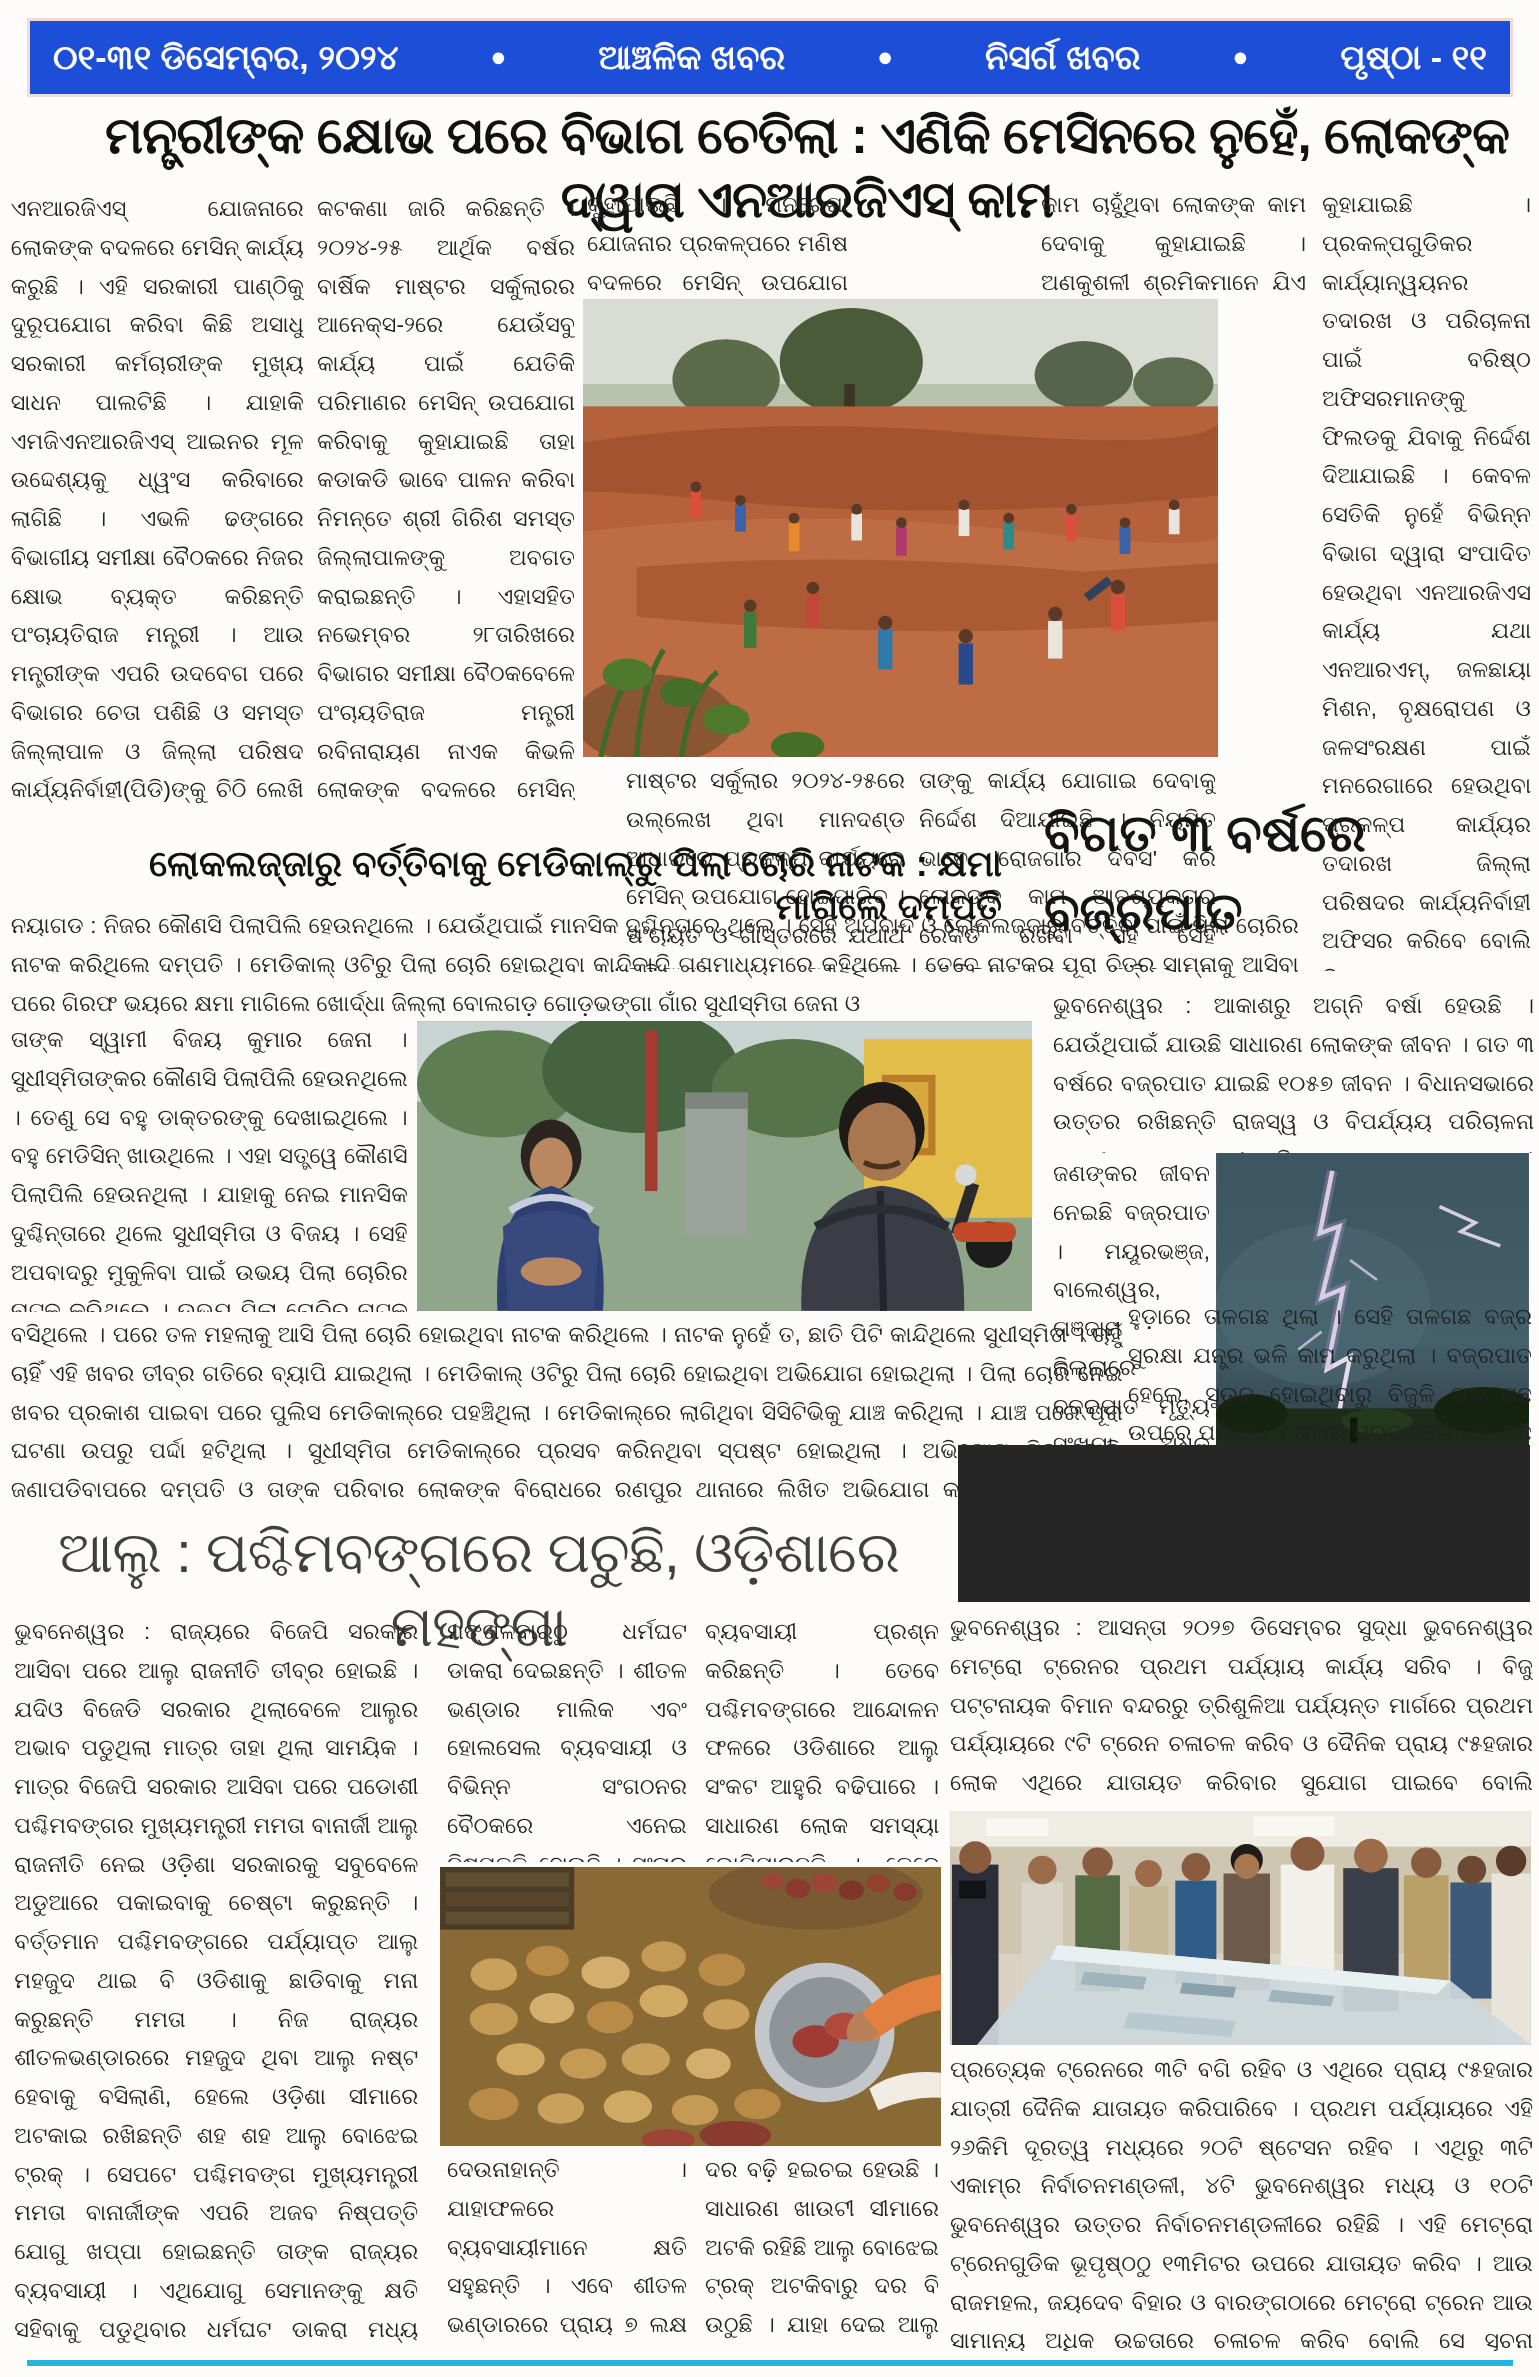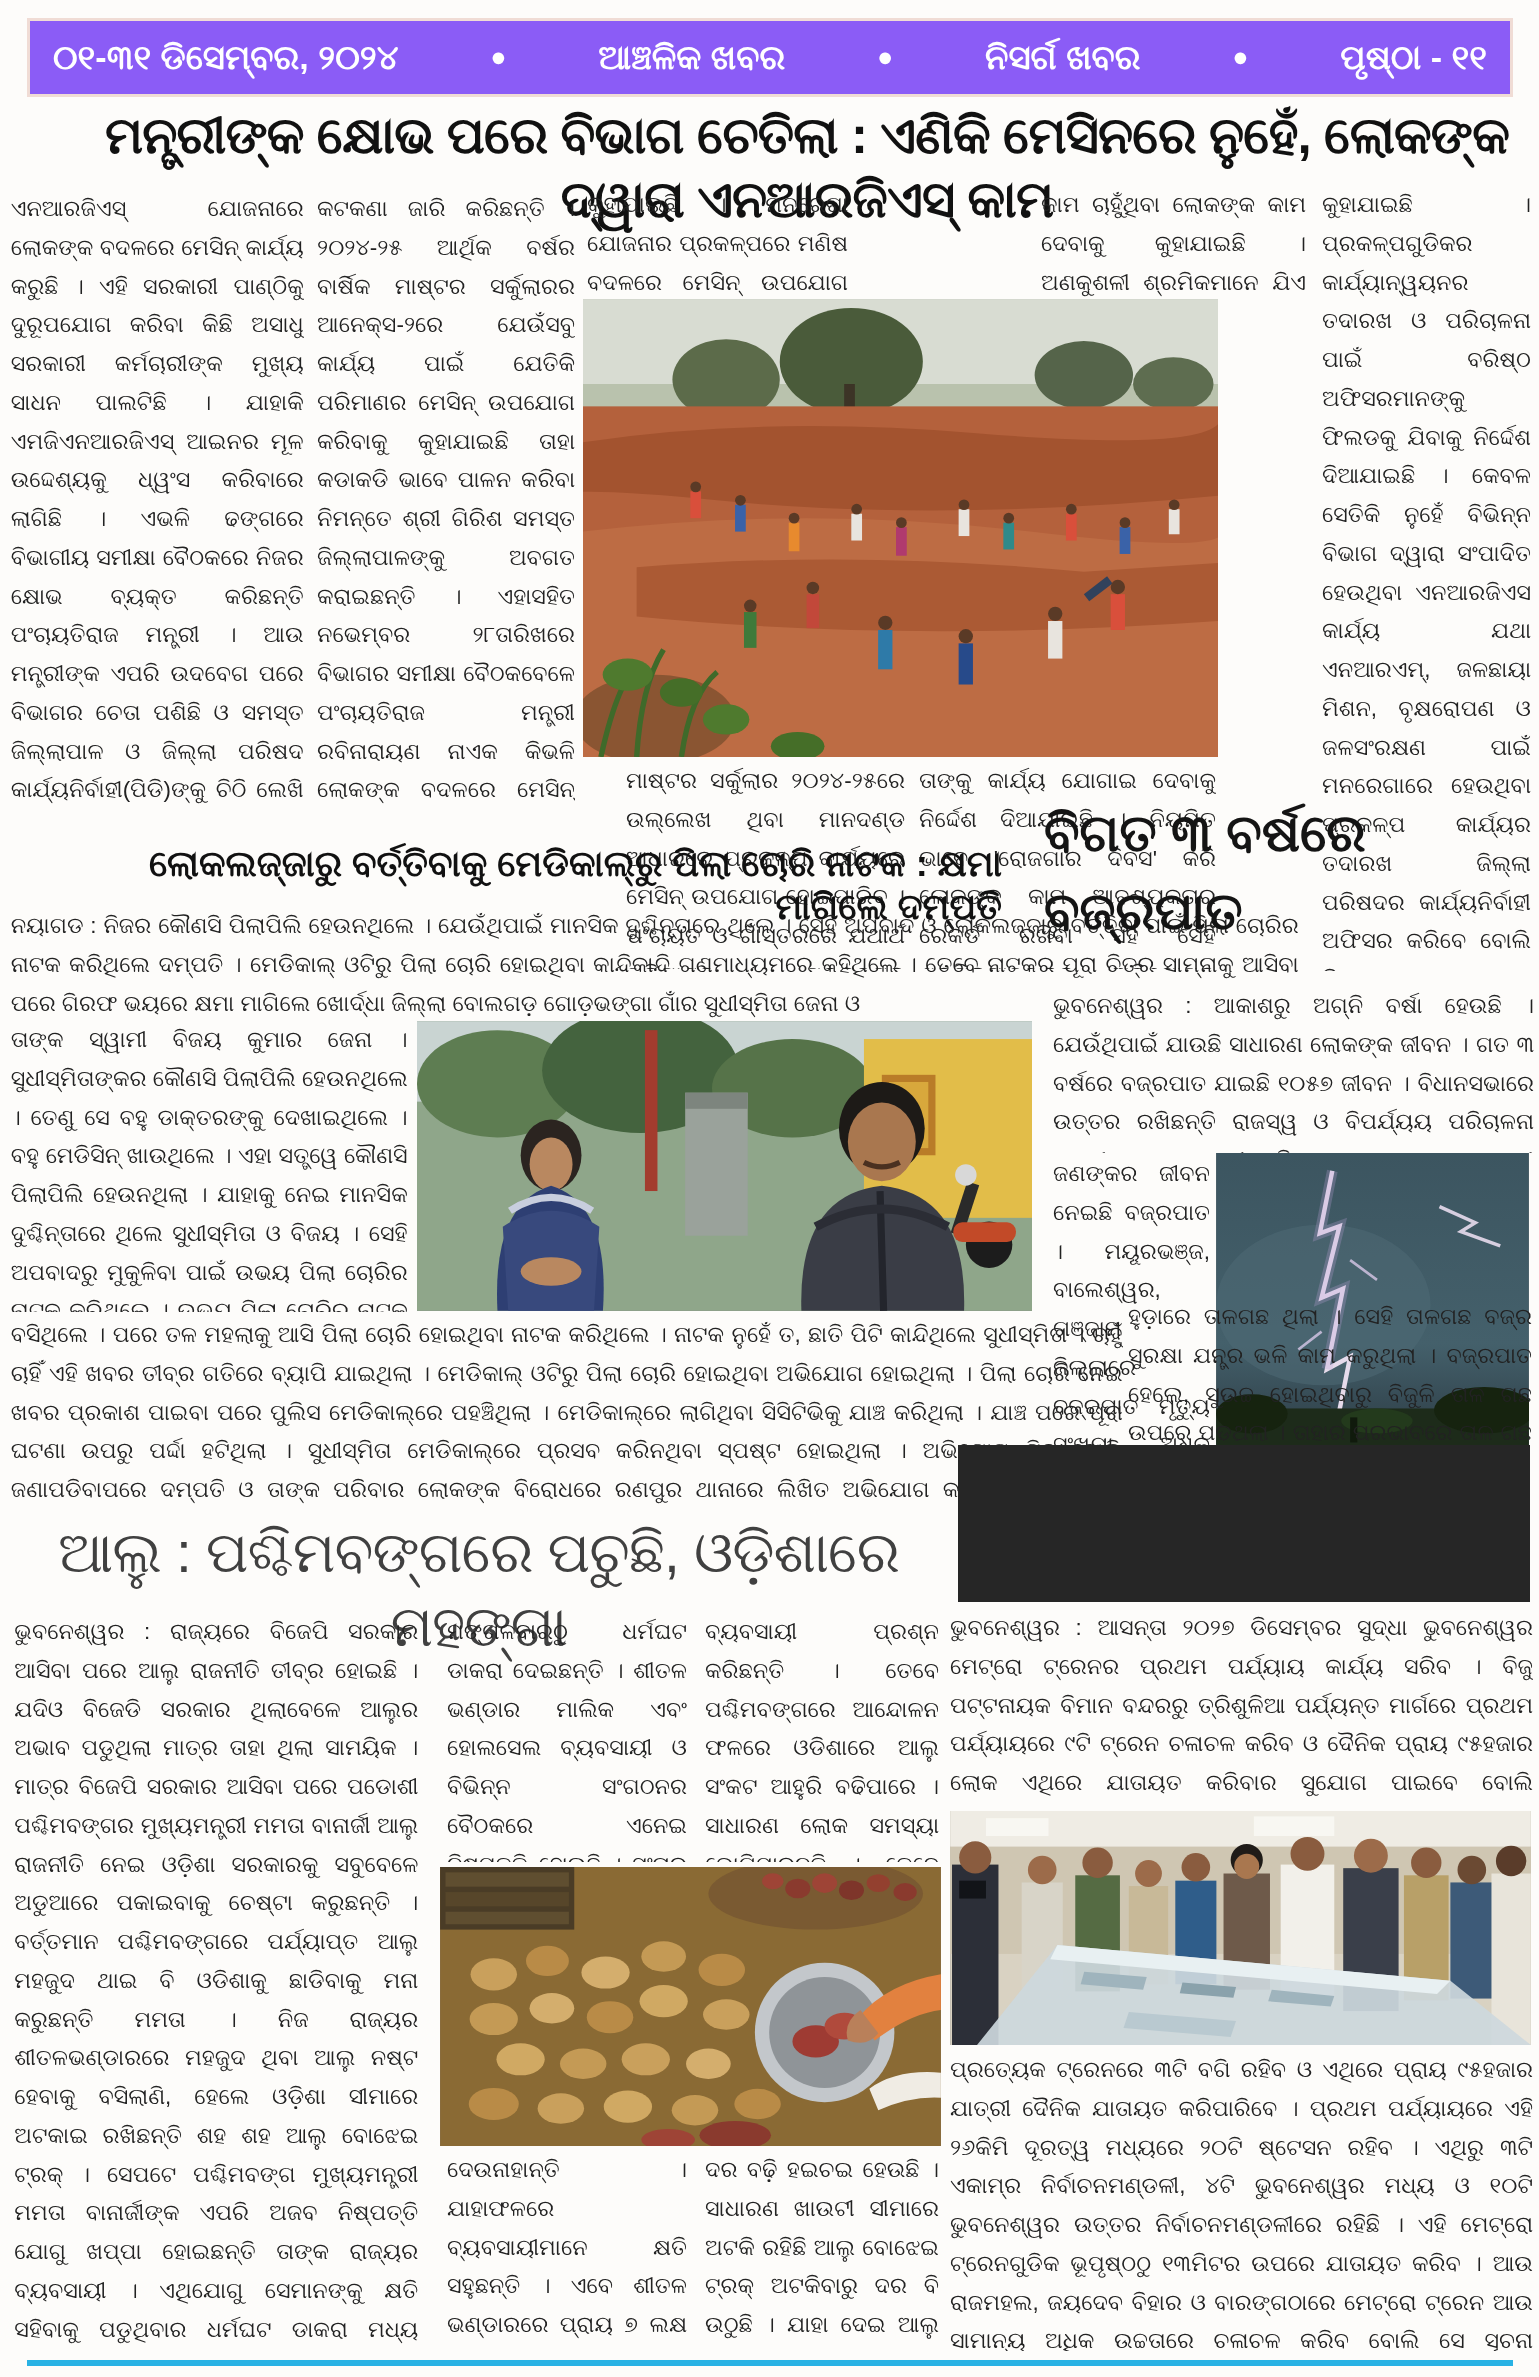--- a/index.html
+++ b/index.html
@@ -1,21 +1,21 @@
 <!DOCTYPE html>
 <html style="font-size:14.3px"><head>
 <meta charset="utf-8">
 <style>
   html,body{margin:0;padding:0;background:#e9e7e2;}
   #paper{position:relative;width:1540px;height:2377px;margin:0 auto;background:#fdfcfa;
          font-family:"Liberation Sans",sans-serif;color:#1c1c1c;overflow:hidden;}
   .abs{position:absolute;}
   .body-txt{font-size:22.4px;line-height:1.73;text-align:justify;color:#222;overflow:hidden;
             word-break:break-word;}
-  .masthead{background:#8b5cf6;border:3.6px solid #f0dcd5;color:#fff;display:flex;align-items:center;
+  .masthead{background:#1d4ed8;border:3.6px solid #f0dcd5;color:#fff;display:flex;align-items:center;
             justify-content:space-between;padding:0 23px;box-sizing:border-box;font-size:34px;font-weight:bold;}
   .masthead .dot{font-size:27px;margin:0 9px;}
   .headline-main{font-size:51px;font-weight:bold;color:#111;text-align:center;letter-spacing:-0.9px;line-height:1.25;margin-left:37px;}
   .headline-sub{font-size:36px;font-weight:bold;color:#111;text-align:right;line-height:1.2;margin-top:28px;}
   .headline-lightning{font-size:52px;font-weight:bold;color:#141414;text-align:left;line-height:1.5;}
   .headline-potato{font-size:57px;font-weight:normal;color:#404040;text-align:center;line-height:1.3;letter-spacing:-0.9px;}
   .metro-box{background:#262626;color:#fff;display:flex;flex-direction:column;justify-content:center;
              text-align:center;font-size:48px;font-weight:bold;line-height:1.55;}
   .photo{overflow:hidden;background:#888;}
   .photo svg{display:block;}

